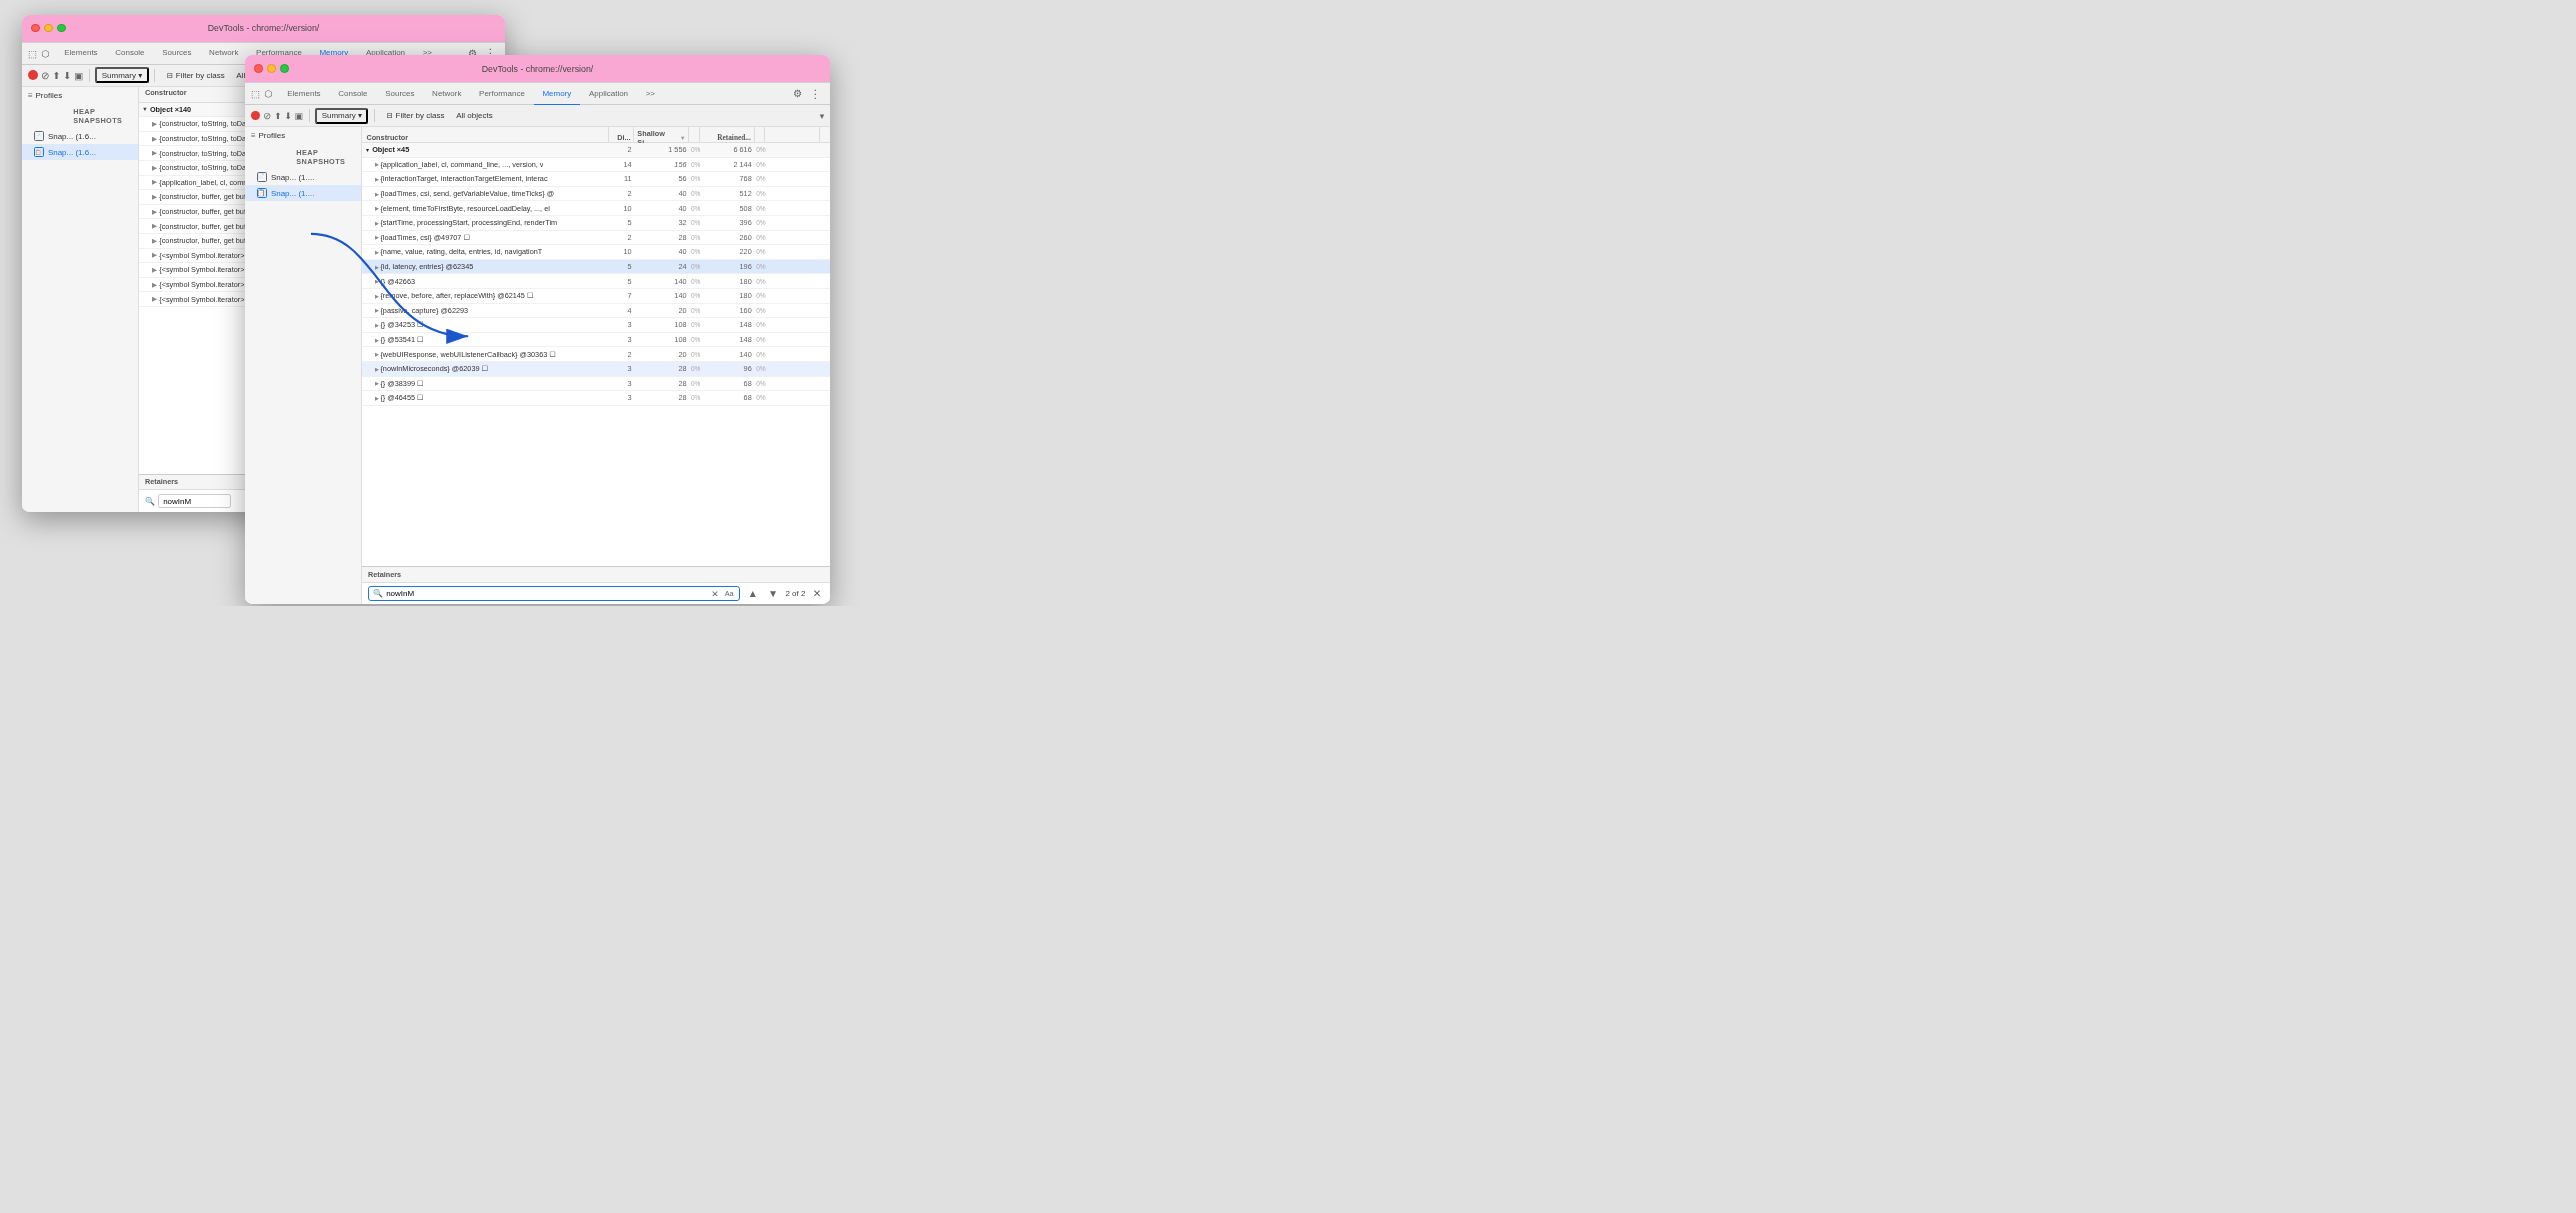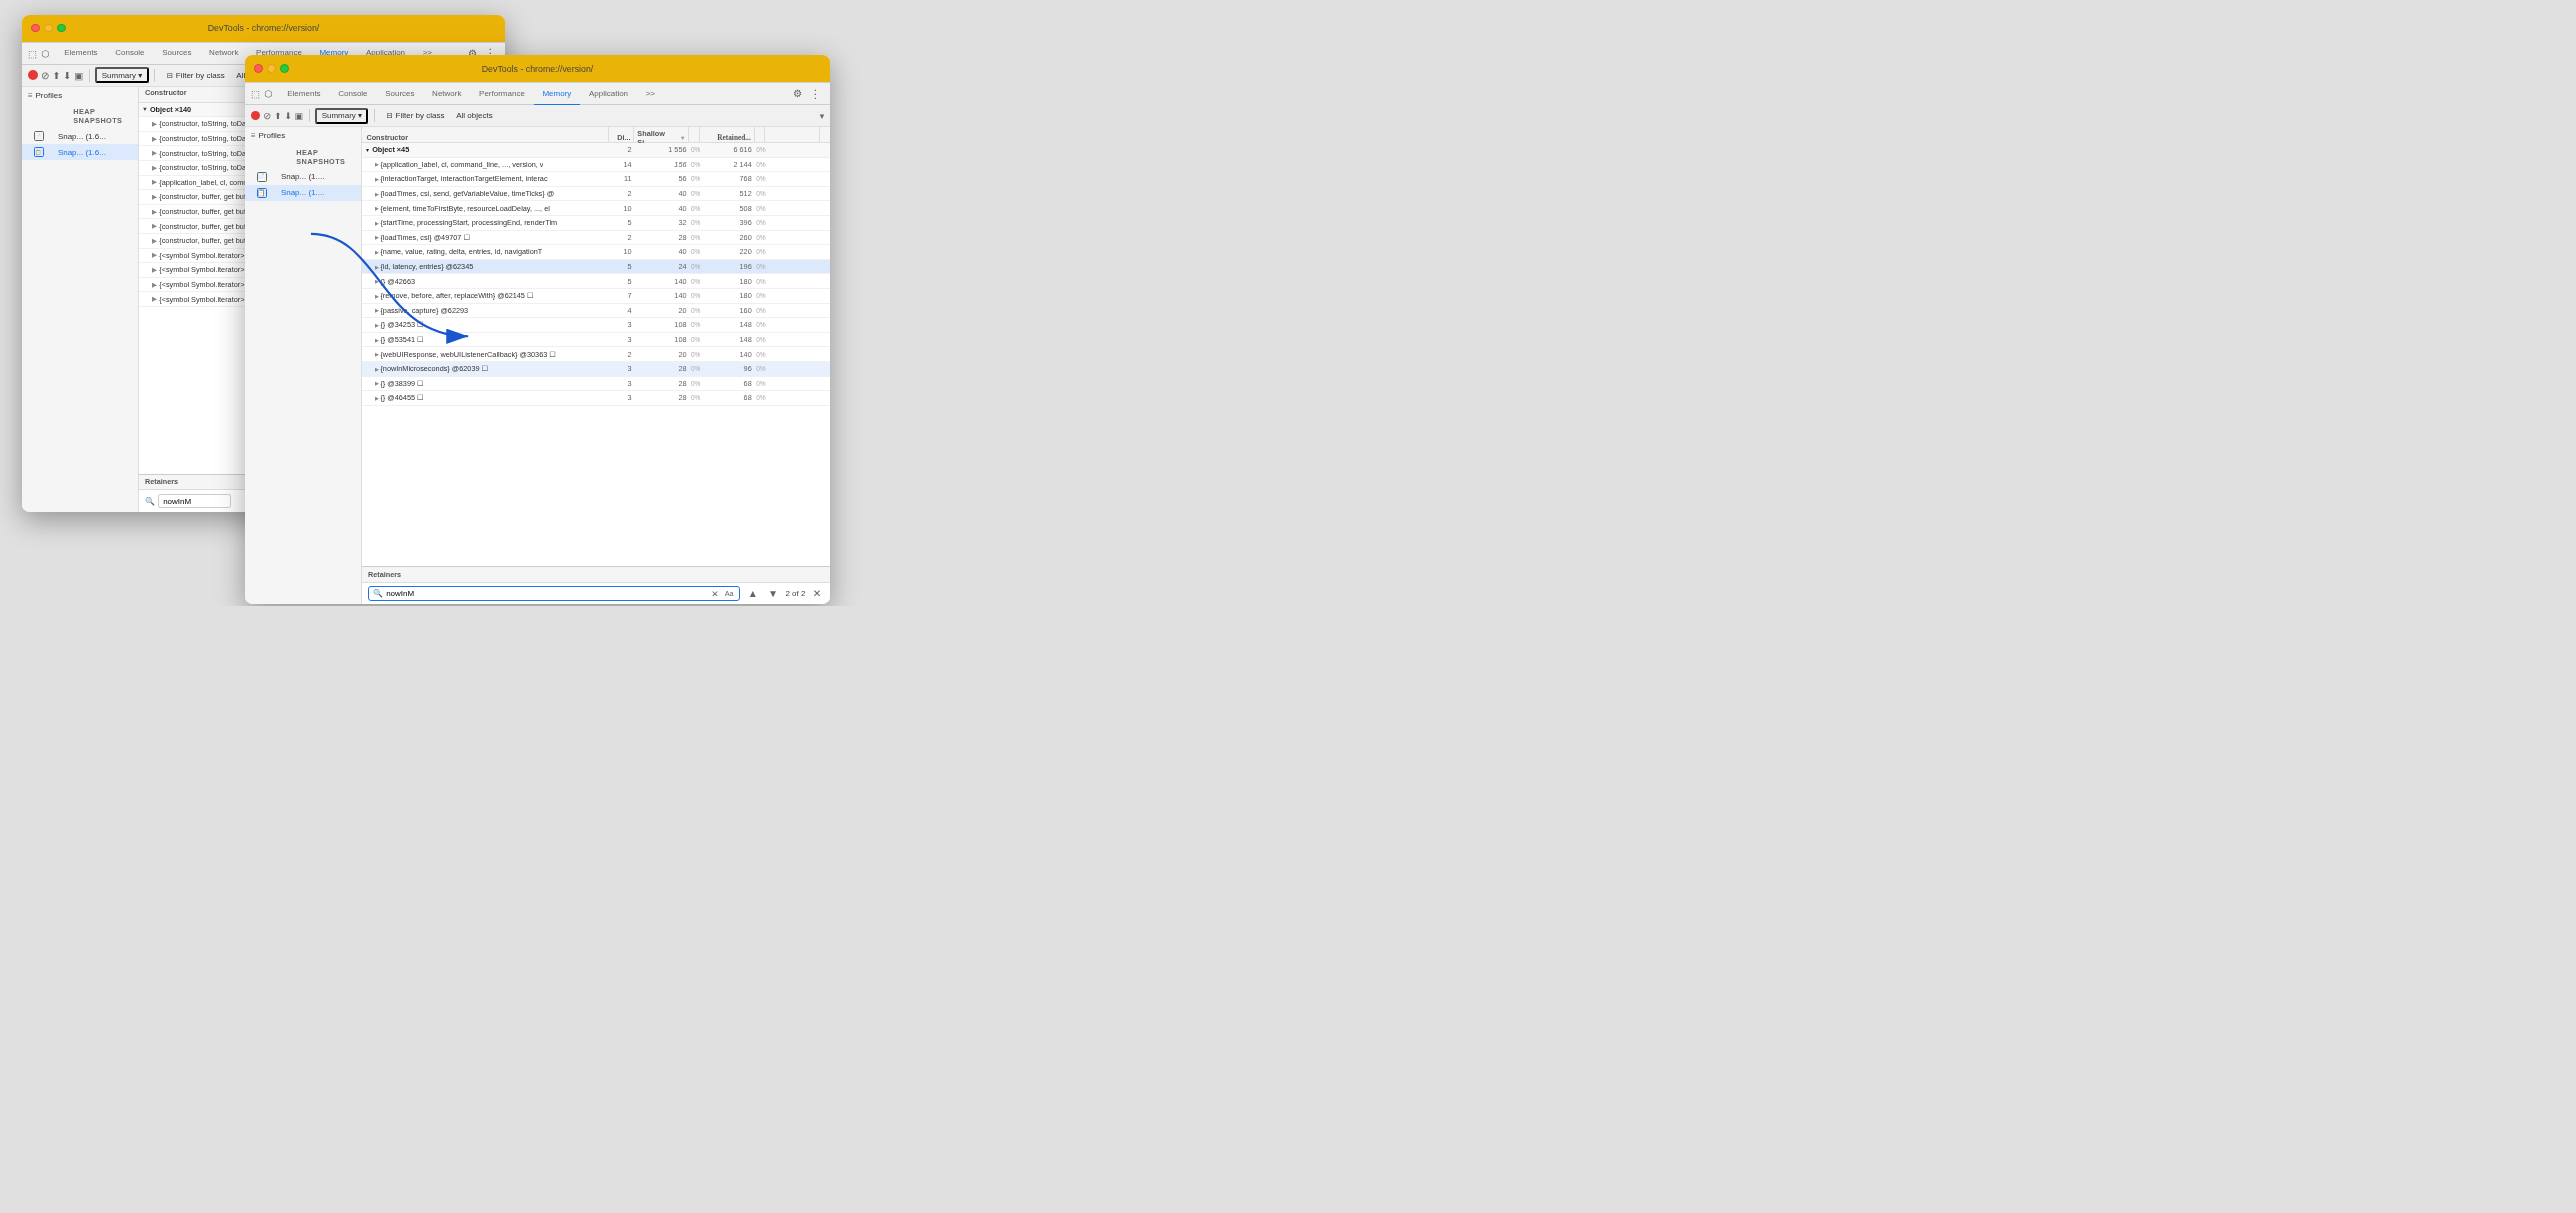--- a/index.html
+++ b/index.html
@@ -19,21 +19,21 @@
       background: #f5f5f5;
       border-radius: 7.3px;
       box-shadow: 0 7.3px 29px rgba(0,0,0,0.35);
       overflow: hidden;
       display: flex;
       flex-direction: column;
     }
 
     
     .titlebar {
-      background: #eab308;
+      background: #f9a8d4;
       height: 28px;
       display: flex;
       align-items: center;
       padding: 0 8.8px;
       border-bottom: 0.7px solid #d0d0d0;
       position: relative;
       flex-shrink: 0;
     }
     .titlebar-title {
       position: absolute;
@@ -107,22 +107,22 @@
       text-transform: uppercase;
       letter-spacing: 0.4px;
       margin-left: 44px;
     }
     .sidebar-item {
       padding: 2.9px 7.3px 2.9px 11.7px;
       font-size: 8px;
       color: #333;
       cursor: pointer;
       display: flex;
-      align-items: center;
-      gap: 14px;
+      align-items: flex-end;
+      gap: 4px;
       border-radius: 0;
     }
     .sidebar-item.active { background: #dce8fb; color: #1a73e8; }
 
     
     .main-content {
       flex: 1;
       display: flex;
       flex-direction: column;
       overflow: hidden;

